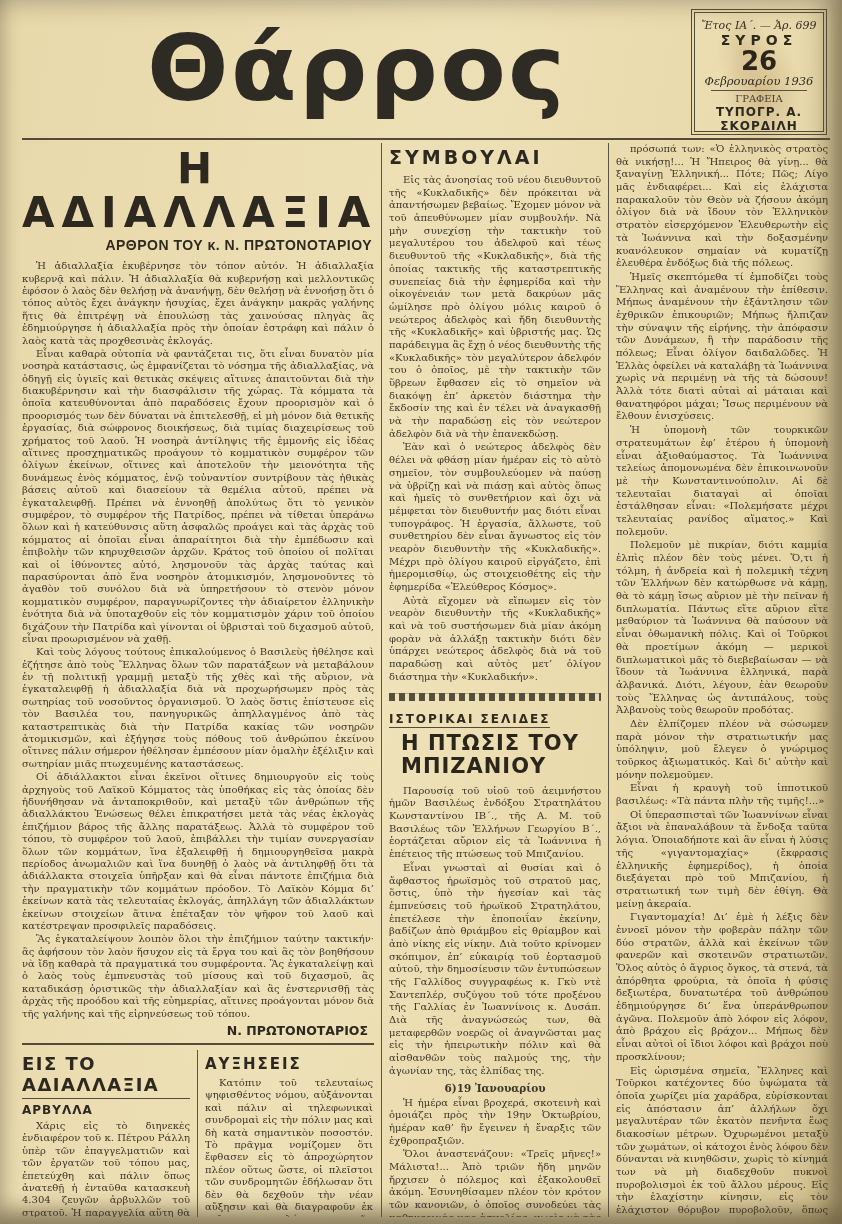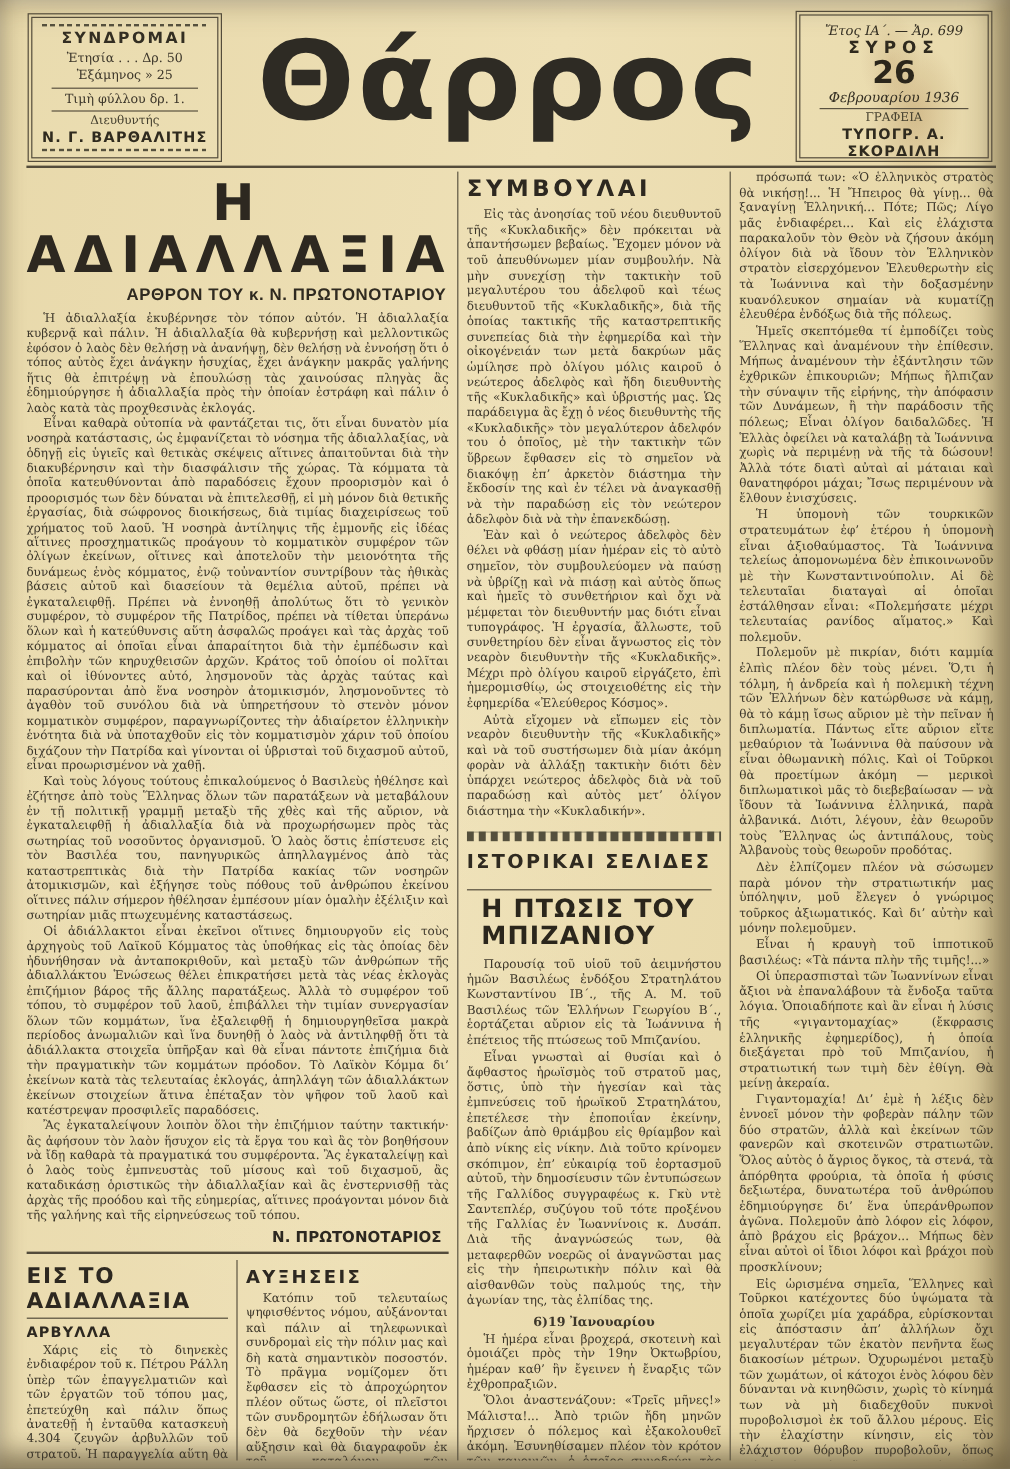--- a/index.html
+++ b/index.html
@@ -14,21 +14,21 @@
     font-family:"DejaVu Serif", serif;
     color:#3c362a;
   }
   .inner{padding:10px 12px 0 22px;height:100%;box-sizing:border-box;}
 
   
   .masthead{display:flex;align-items:stretch;height:124px;border-bottom:2px solid #544c3b;padding-bottom:4px;}
   .mastbox{border:1px solid #544c3b;outline:1px solid #544c3b;outline-offset:2px;background:rgba(255,255,240,.06);
            padding:4px 6px;box-sizing:border-box;text-align:center;display:flex;flex-direction:column;justify-content:space-between;}
   .box-left{width:156px;margin:4px 2px 2px 4px;}
-  .box-right{width:158px;margin:2px 6px 2px 2px;}
+  .box-right{width:130px;margin:2px 6px 2px 2px;}
   .orn{height:5px;background:repeating-linear-gradient(90deg,#55503d 0 4px, transparent 4px 7px);margin:1px 2px;}
   .mb-title{font-family:"DejaVu Sans",sans-serif;font-weight:700;font-size:13px;letter-spacing:2px;color:#332e22;margin:2px 0;}
   .mb-line{font-size:10.5px;line-height:1.35;color:#3c362a;}
   .mb-rule{border-top:1px solid #5a5240;margin:2px 10px;}
   .mb-small{font-size:10px;color:#45402f;}
   .mb-name{font-family:"DejaVu Sans",sans-serif;font-weight:700;font-size:12px;letter-spacing:1px;color:#2f2a1e;margin:1px 0 2px;}
   .mb-edition{font-size:11px;font-style:italic;color:#332e22;}
   .mb-city{font-family:"DejaVu Sans",sans-serif;font-weight:700;font-size:14px;letter-spacing:5px;color:#2f2a1e;}
   .mb-day{font-family:"DejaVu Sans",sans-serif;font-weight:700;font-size:26px;line-height:1;color:#2b261b;}
   .mb-date{font-size:11.5px;font-style:italic;color:#332e22;}
@@ -55,45 +55,33 @@
   .bottomcols{display:flex;align-items:stretch;}
   .subcol{width:calc(50% - 8px);overflow:hidden;}
   .margin-header{font-family:"DejaVu Sans",sans-serif;font-weight:700;font-size:18px;letter-spacing:1.5px;
                  color:#2d2820;margin:3px 0 4px;border-bottom:1.5px solid #544c3b;padding-bottom:3px;}
   .subhead{font-family:"DejaVu Sans",sans-serif;font-weight:700;font-size:12px;letter-spacing:1px;color:#2d2820;margin:2px 0 3px;}
   .subhead2{font-family:"DejaVu Sans",sans-serif;font-weight:700;font-size:15px;letter-spacing:2px;color:#2d2820;margin:5px 0 4px;}
 
   .col2-header{font-family:"DejaVu Sans",sans-serif;font-weight:700;font-size:19px;letter-spacing:3px;color:#2d2820;margin:3px 0 6px;}
   .orn-divider{height:7px;background:repeating-linear-gradient(90deg,#55503d 0 6px, transparent 6px 10px);
                border-top:1px solid rgba(85,80,61,.4);margin:9px 0 7px;}
-  .kicker{font-family:"DejaVu Sans",sans-serif;font-weight:700;font-size:16px;letter-spacing:2px;color:#2f2a20;
-          display:inline-block;border-bottom:1.5px solid #544c3b;padding-bottom:14px;margin:0 0 4px;}
+  .kicker{font-family:"DejaVu Sans",sans-serif;font-weight:700;font-size:12px;letter-spacing:2px;color:#2f2a20;
+          display:inline-block;border-bottom:1.5px solid #544c3b;padding-bottom:1px;margin:0 0 4px;}
   .headline2{font-family:"DejaVu Sans",sans-serif;font-weight:700;font-size:21px;letter-spacing:1px;color:#2b261c;margin:0 12px 7px;line-height:1.1;}
   .dateline{text-align:center;font-weight:700;font-size:10.5px;margin:4px 0 3px;}
   .bodytext p + p{margin-top:1px;}
 </style>
 </head>
 <body>
 
 <div class="page">
   <div class="inner">
 
     <div class="masthead">
-      <div class="mastbox box-left">
-        <div class="orn"></div>
-        <div class="mb-title">ΣΥΝΔΡΟΜΑΙ</div>
-        <div class="mb-line">Ἐτησία . . . Δρ. 50</div>
-        <div class="mb-line">Ἐξάμηνος  »  25</div>
-        <div class="mb-rule"></div>
-        <div class="mb-line">Τιμὴ φύλλου δρ. 1.</div>
-        <div class="mb-rule"></div>
-        <div class="mb-small">Διευθυντής</div>
-        <div class="mb-name">Ν. Γ. ΒΑΡΘΑΛΙΤΗΣ</div>
-        <div class="orn"></div>
-      </div>
 
       <div class="logo-wrap">
         <div class="logo">Θάρρος</div>
       </div>
 
       <div class="mastbox box-right">
         <div class="orn"></div>
         <div class="mb-edition">Ἔτος ΙΑ΄. — Ἀρ. 699</div>
         <div class="mb-city">ΣΥΡΟΣ</div>
         <div class="mb-day">26</div>

